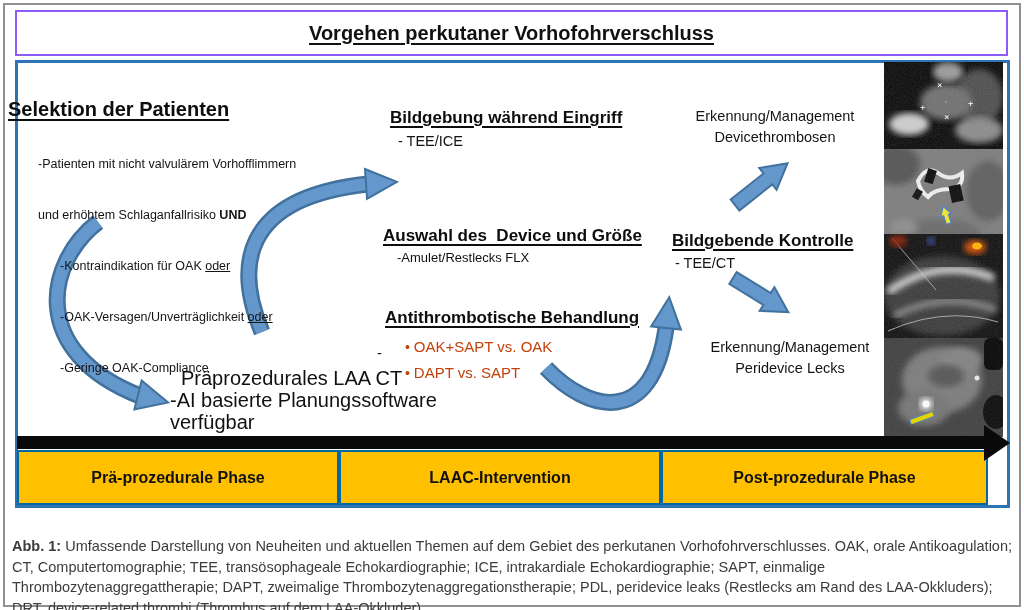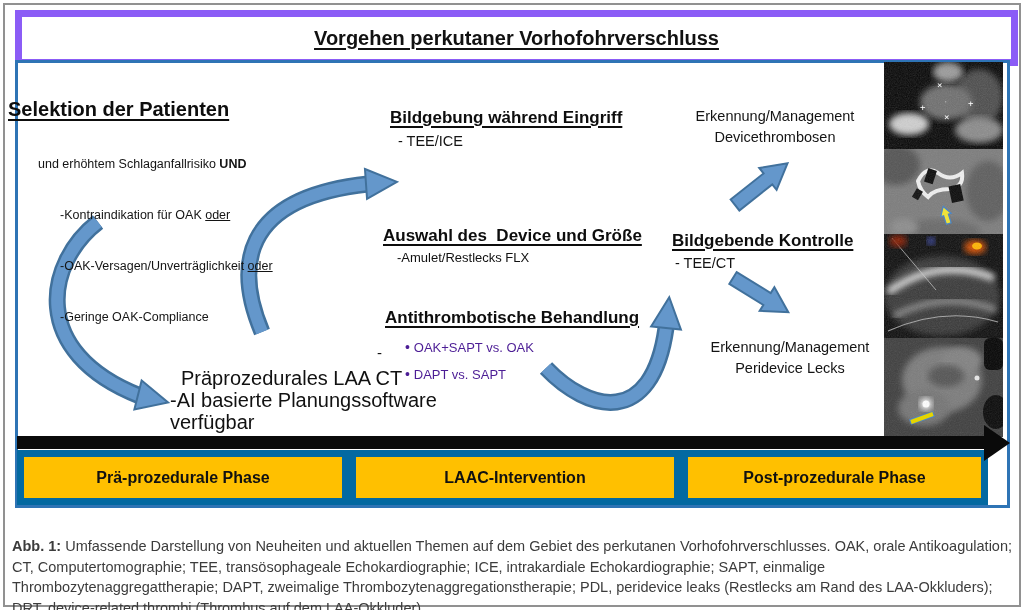--- a/index.html
+++ b/index.html
@@ -1,40 +1,40 @@
 <!DOCTYPE html>
 <html><head>
 <meta charset="utf-8">
 <style>
   html,body{margin:0;padding:0;background:#fff;}
   #canvas{position:relative;width:1024px;height:610px;background:#fff;
           font-family:"Liberation Sans",sans-serif;color:#111;overflow:hidden;}
   .frame{position:absolute;left:3px;top:3px;width:1014px;height:600px;border:2px solid #919191;}
-  .title-box{position:absolute;left:15px;top:10px;width:989px;height:42px;border:7px solid #8b5cf6;
+  .title-box{position:absolute;left:15px;top:10px;width:989px;height:42px;border:2px solid #8b5cf6;
              display:flex;align-items:center;justify-content:center;background:#fff;}
   .title{font-size:20px;font-weight:bold;text-decoration:underline;text-decoration-thickness:2px;text-underline-offset:3px;}
   .main-box{position:absolute;left:15px;top:60px;width:989px;height:442px;border:3px solid #2E74B5;background:#fff;}
   .txt{position:absolute;z-index:4;}
   .h{font-weight:bold;text-decoration:underline;text-decoration-thickness:2px;text-underline-offset:3px;
      font-size:17px;white-space:pre;color:#0d0d0d;}
   .small{font-size:12.5px;line-height:17px;white-space:pre;color:#141414;}
   .med{font-size:14.5px;white-space:pre;color:#141414;}
   .center2{text-align:center;font-size:14.5px;line-height:21px;color:#141414;}
   .indent{padding-left:22px;}
-  ul.blt{list-style:none;margin:0;padding:0;font-size:13px;line-height:26px;color:#4c1d95;}
+  ul.blt{list-style:none;margin:0;padding:0;font-size:15px;line-height:26px;color:#c2410c;}
   ul.blt li::before{content:"•  ";font-size:14px;}
   .u{text-decoration:underline;}
   .b{font-weight:bold;}
   svg.arrows{position:absolute;left:0;top:0;z-index:2;pointer-events:none;}
   .mimg{position:absolute;left:884px;width:119px;overflow:hidden;z-index:3;background:#000;}
   .tl-bar{position:absolute;left:17px;top:436px;width:968px;height:13px;background:#0a0a0a;z-index:5;}
   .tl-head{position:absolute;left:984px;top:425px;width:0;height:0;z-index:5;
            border-top:18px solid transparent;border-bottom:18px solid transparent;border-left:26px solid #0a0a0a;}
   .phases{position:absolute;left:17px;top:450px;width:971px;height:55px;display:flex;z-index:4;}
-  .phase{background:#FFC000;border:7px solid #0369a1;display:flex;align-items:center;justify-content:center;
+  .phase{background:#FFC000;border:2px solid #0369a1;display:flex;align-items:center;justify-content:center;
          font-weight:bold;font-size:16px;color:#111;}
   .p1{width:318px;} .p2{width:318px;} .p3{flex:1;}
   .caption{position:absolute;left:12px;top:536px;width:1002px;font-size:14.5px;line-height:20.5px;color:#3c3c3c;z-index:4;}
   .dash{font-size:15px;color:#141414;}
 </style>
 </head>
 <body>
 
 <div id="canvas">
 
@@ -71,20 +71,21 @@
     <g transform="translate(735,205) rotate(-38.4)">
       <path d="M0,-7 L42,-7 L42,-14 L67,0 L42,14 L42,7 L0,7 Z" fill="#6497CB" stroke="#41719C" stroke-width="2"></path>
     </g>
     <g transform="translate(733,278) rotate(31.7)">
       <path d="M0,-7 L40,-7 L40,-14 L65,0 L40,14 L40,7 L0,7 Z" fill="#6497CB" stroke="#41719C" stroke-width="2"></path>
     </g>
   </svg>
 
   <div class="txt h" style="left:8px;top:98px;font-size:20px;">Selektion der Patienten</div>
   <div class="txt small" style="left:38px;top:122px;">
+    <div>-Patienten mit nicht valvulärem Vorhofflimmern</div>
     <div><span>und erhöhtem Schlaganfallrisiko </span><span class="b">UND</span></div>
     <div class="indent"><span>-Kontraindikation für OAK </span><span class="u">oder</span></div>
     <div class="indent"><span>-OAK-Versagen/Unverträglichkeit </span><span class="u">oder</span></div>
     <div class="indent">-Geringe OAK-Compliance</div>
   </div>
 
   <div class="txt h" style="left:390px;top:108px;">Bildgebung während Eingriff</div>
   <div class="txt med" style="left:398px;top:133px;">- TEE/ICE</div>
 
   <div class="txt center2" style="left:660px;top:106px;width:230px;">

